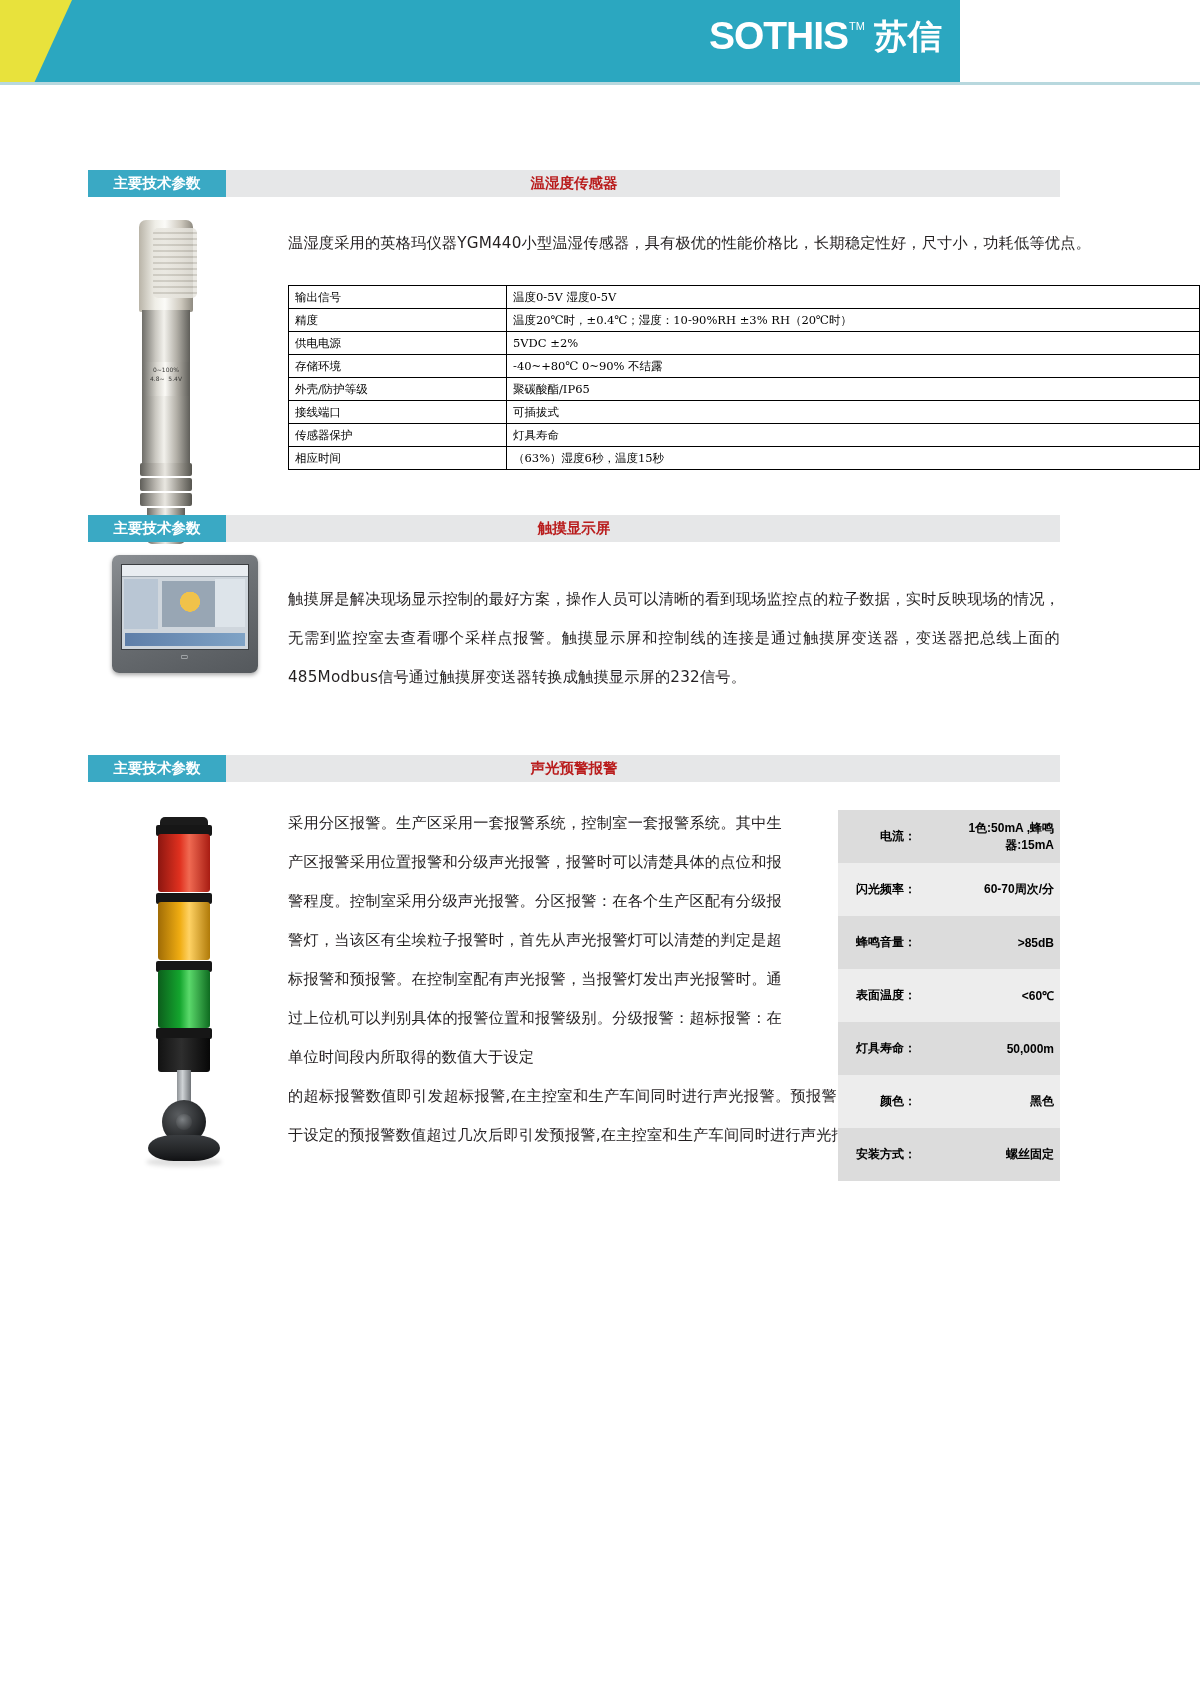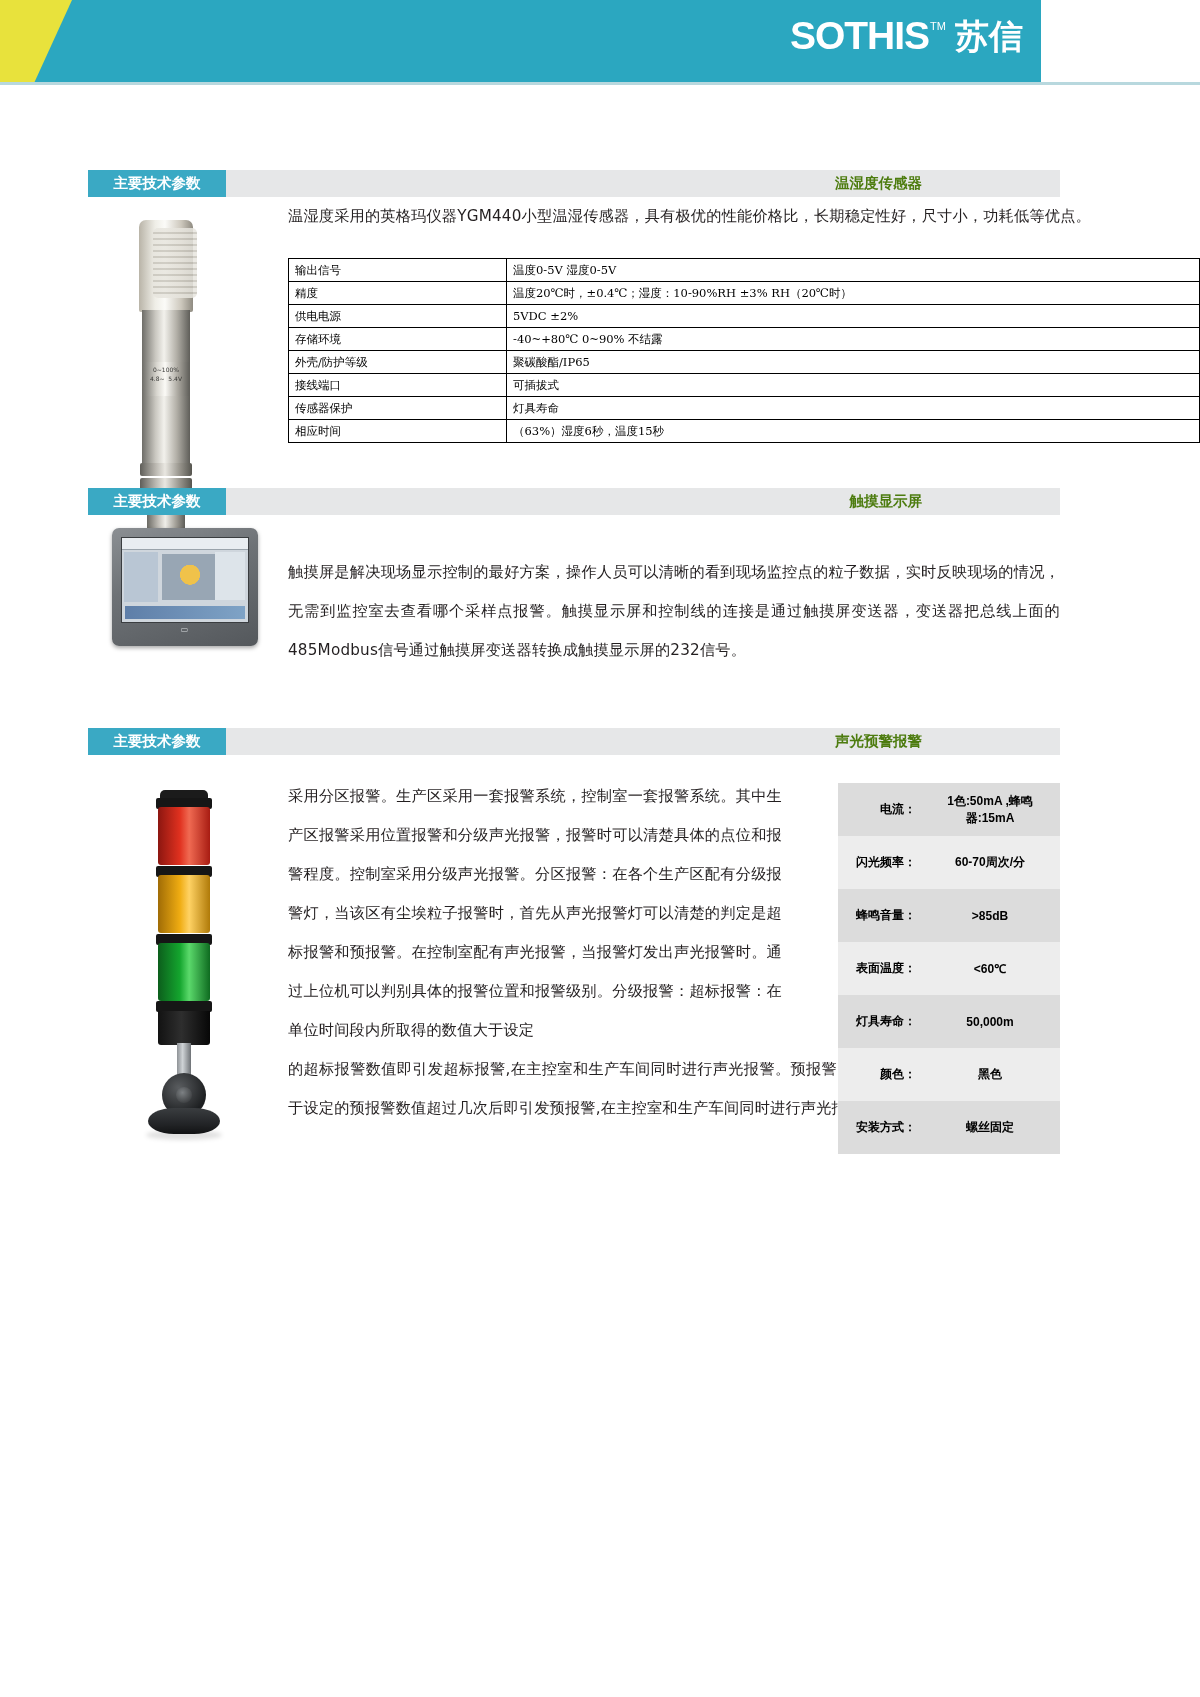--- a/index.html
+++ b/index.html
@@ -9,21 +9,21 @@
     background:#ffffff;
     font-family:"Liberation Sans","DejaVu Sans",sans-serif;
     color:#000;
     position:relative;
     overflow:hidden;
   }
 
   
   .header {
     position:relative;
-    width:1041px; height:82px;
+    width:960px; height:82px;
     background:#2ba7c0;
     overflow:hidden;
   }
   .header .yellow-wedge2 {
     position:absolute; left:0; top:0;
     width:72px; height:82px;
     background:#e8e23c;
     clip-path:polygon(0 0, 100% 0, 48% 100%, 0 100%);
   }
   .header .logo {
@@ -62,22 +62,22 @@
     background:#3aa9c4;
     color:#ffffff;
     font-size:14.5px;
     font-weight:bold;
     display:flex; align-items:center; justify-content:center;
     font-family:Liberation Serif, serif;
     flex:0 0 auto;
   }
   .banner-title {
     flex:1 1 auto;
-    text-align:right;
-    color:#4d7c0f;
+    text-align:center;
+    color:#b91c1c;
     font-size:14.5px;
     font-weight:bold;
     font-family:Liberation Serif, serif;
     margin-right:138px;
   }
 
   
   .sec-body { position:relative; }
 
   .para {
@@ -117,21 +117,21 @@
   table.alarm tr { height:53px; }
   table.alarm td {
     padding:4px 6px;
     vertical-align:middle;
     text-align:center;
     border:none;
   }
   table.alarm tr:nth-child(odd) td { background:#dcdcdc; }
   table.alarm tr:nth-child(even) td { background:#ededed; }
   table.alarm td.k { width:82px; text-align:right; padding-right:4px; }
-  table.alarm td.v { text-align:center; }
+  table.alarm td.v { text-align:right; }
 
   
   .img-box { position:absolute; }
 
   .hmi-shell {
     width:146px; height:118px;
     background:linear-gradient(160deg,#8b8f93 0%,#6e7276 40%,#54585c 100%);
     border-radius:7px;
     padding:9px 9px 14px 9px;
     box-shadow:0 2px 4px rgba(0,0,0,.35);
@@ -214,21 +214,21 @@
         </div>
         <div class="probe-body"></div>
         <div class="probe-label">0~100%<br>4.8~&nbsp;&nbsp;5.4V</div>
         <div class="probe-nut probe-n1"></div>
         <div class="probe-nut probe-n2"></div>
         <div class="probe-nut probe-n3"></div>
         <div class="probe-tip"></div>
       </div>
     </div>
 
-    <div style="margin-left:288px; ">
+    <div style="margin-left:288px; padding-top:27px;">
       <div class="para">温湿度采用的英格玛仪器YGM440小型温湿传感器，具有极优的性能价格比，长期稳定性好，尺寸小，功耗低等优点。</div>
 
       <div style="margin-top:22px;">
         <table class="spec">
           <tbody id="tbl-sensor">
               <tr>
                 <td class="k">输出信号</td>
                 <td class="v">温度0-5V    湿度0-5V</td>
               </tr>
               <tr>

